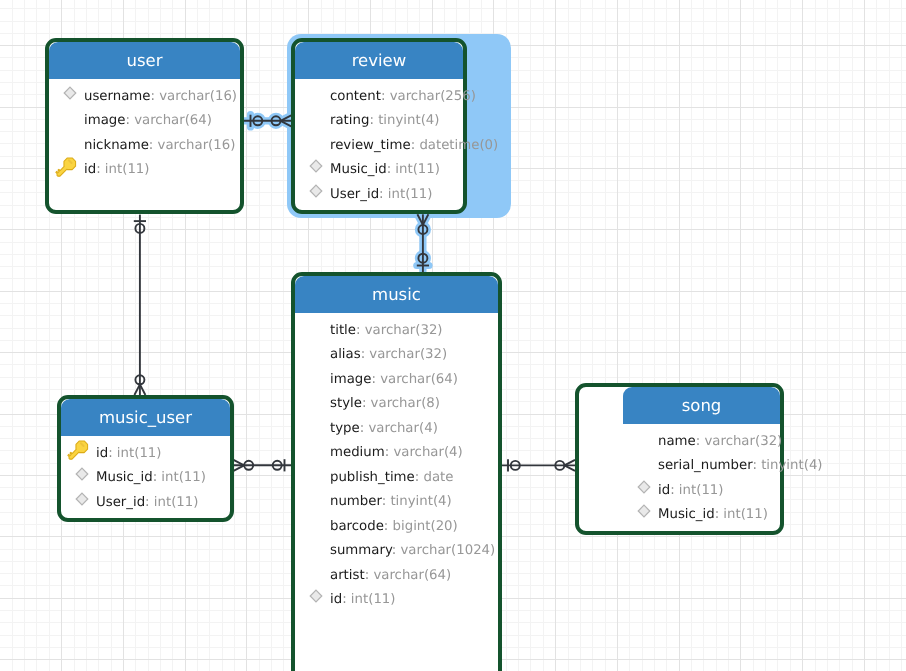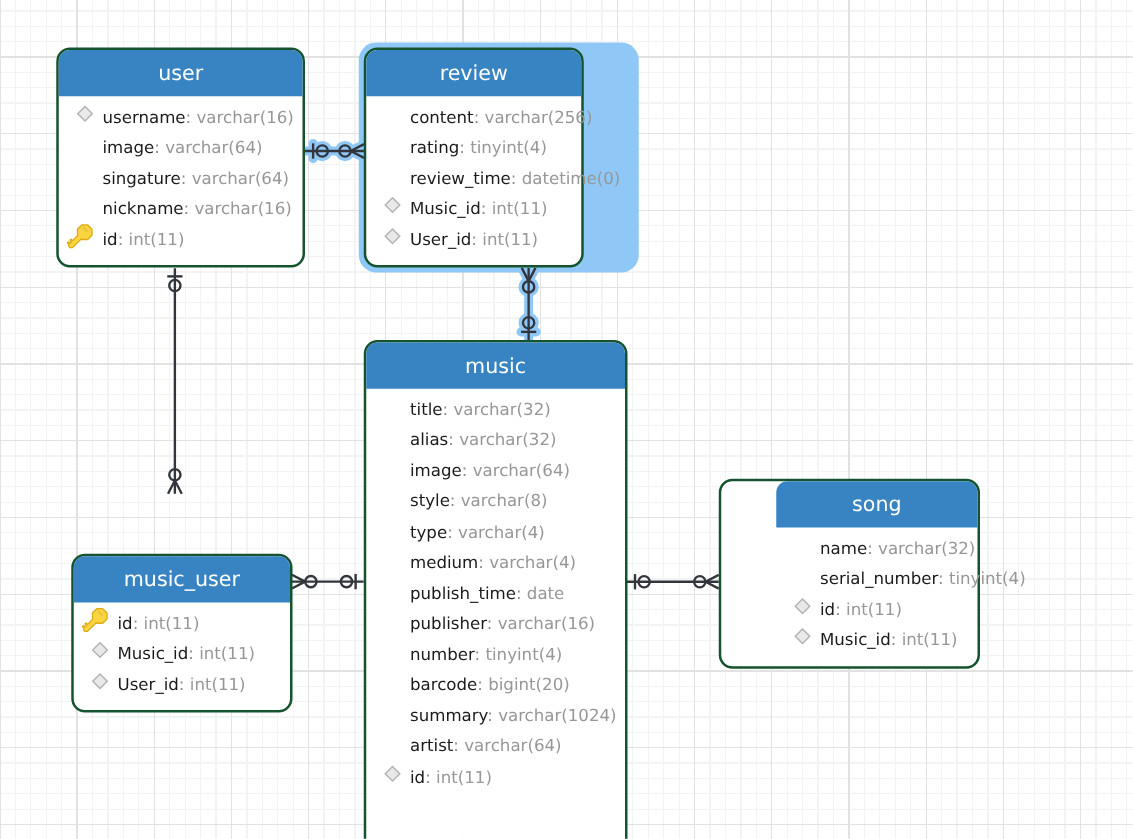--- a/index.html
+++ b/index.html
@@ -7,21 +7,21 @@
   body{width:906px;height:671px;overflow:hidden;background:#fff;
        font-family:"DejaVu Sans",sans-serif;
        -webkit-font-smoothing:antialiased;
        text-rendering:geometricPrecision;}
   #canvas{position:relative;width:906px;height:671px;overflow:hidden;}
   #grid{position:absolute;left:0;top:0;width:906px;height:671px;z-index:1;}
   #conn{position:absolute;left:0;top:0;width:906px;height:671px;z-index:3;}
   .glow{position:absolute;box-sizing:border-box;border-radius:14px;
     background:#8fc8f7;z-index:2;}
   .table{position:absolute;box-sizing:border-box;z-index:4;
-    border:2px solid #14532d;border-radius:11px;background:#fff;}
+    border:4px solid #14532d;border-radius:11px;background:#fff;}
   .thead{height:37px;background:#3884c3;color:#fff;
     border-radius:9px 9px 0 0;
     display:flex;align-items:center;justify-content:center;
     font-size:16.5px;}
   .rows{position:relative;}
   .row{position:relative;height:24.5px;display:flex;align-items:flex-end;
        font-size:13.3px;white-space:nowrap;}
   .ico{position:absolute;top:50%;transform:translateY(-50%);line-height:0;}
   .ico.key{left:2px;margin-top:1px;}
   .ico.dia{left:14px;margin-top:1.5px;}
@@ -247,23 +247,20 @@
         <div class="row">
           <span class="ico dia"><svg viewBox="0 0 14 14" width="14" height="14">
               <path d="M7 1.2 L12.8 7 L7 12.8 L1.2 7 Z" fill="#e9e9e9" stroke="#b3b3b3" stroke-width="1.2" stroke-linejoin="miter"></path>
             </svg></span>
           <span class="txt"><span class="fname">username</span><span class="colon">: </span><span class="ftype">varchar(16)</span></span>
         </div>
         <div class="row">
           <span class="txt"><span class="fname">image</span><span class="colon">: </span><span class="ftype">varchar(64)</span></span>
         </div>
         <div class="row">
-          <span class="txt"><span class="fname">singature</span><span class="colon">: </span><span class="ftype">varchar(64)</span></span>
-        </div>
-        <div class="row">
           <span class="txt"><span class="fname">nickname</span><span class="colon">: </span><span class="ftype">varchar(16)</span></span>
         </div>
         <div class="row">
           <span class="ico key"><svg viewBox="0 0 24 24" width="26.5" height="26.5" overflow="visible">
               <g transform="rotate(-45 17 10)">
                 <path d="M19.18 4.73 L22.27 7.82 L22.27 12.18 L19.18 15.27 L14.82 15.27 L11.73 12.18 L11.73 11.65 L2.85 11.65 L1.45 10.25 L1.45 9.2 L2.65 8.1 L2.65 6.55 L3.85 6.55 L3.85 8.1 L5.35 8.1 L5.35 6.55 L6.5 6.55 L6.5 8.1 L11.73 8.1 L11.73 7.82 L14.82 4.73 Z" fill="#fad441" stroke="#dcab16" stroke-width="0.95" stroke-linejoin="round"></path>
                 <path d="M18.7 7.1 L18.7 10.6" fill="none" stroke="#eec43a" stroke-width="1.8" stroke-linecap="round"></path>
               </g>
             </svg></span>
           <span class="txt"><span class="fname">id</span><span class="colon">: </span><span class="ftype">int(11)</span></span>
@@ -319,43 +316,40 @@
         <div class="row">
           <span class="txt"><span class="fname">type</span><span class="colon">: </span><span class="ftype">varchar(4)</span></span>
         </div>
         <div class="row">
           <span class="txt"><span class="fname">medium</span><span class="colon">: </span><span class="ftype">varchar(4)</span></span>
         </div>
         <div class="row">
           <span class="txt"><span class="fname">publish_time</span><span class="colon">: </span><span class="ftype">date</span></span>
         </div>
         <div class="row">
-          <span class="txt"><span class="fname">publisher</span><span class="colon">: </span><span class="ftype">varchar(16)</span></span>
-        </div>
-        <div class="row">
           <span class="txt"><span class="fname">number</span><span class="colon">: </span><span class="ftype">tinyint(4)</span></span>
         </div>
         <div class="row">
           <span class="txt"><span class="fname">barcode</span><span class="colon">: </span><span class="ftype">bigint(20)</span></span>
         </div>
         <div class="row">
           <span class="txt"><span class="fname">summary</span><span class="colon">: </span><span class="ftype">varchar(1024)</span></span>
         </div>
         <div class="row">
           <span class="txt"><span class="fname">artist</span><span class="colon">: </span><span class="ftype">varchar(64)</span></span>
         </div>
         <div class="row">
           <span class="ico dia"><svg viewBox="0 0 14 14" width="14" height="14">
               <path d="M7 1.2 L12.8 7 L7 12.8 L1.2 7 Z" fill="#e9e9e9" stroke="#b3b3b3" stroke-width="1.2" stroke-linejoin="miter"></path>
             </svg></span>
           <span class="txt"><span class="fname">id</span><span class="colon">: </span><span class="ftype">int(11)</span></span>
         </div>
       </div>
     </div>
-    <div class="table" style="left: 57px; top: 395px; width: 177px; height: 127px; margin-top: 48px;">
+    <div class="table" style="left: 57px; top: 395px; width: 177px; height: 127px;">
       <div class="thead">
         <span>music_user</span>
       </div>
       <div class="rows">
         <div class="row">
           <span class="ico key"><svg viewBox="0 0 24 24" width="26.5" height="26.5" overflow="visible">
               <g transform="rotate(-45 17 10)">
                 <path d="M19.18 4.73 L22.27 7.82 L22.27 12.18 L19.18 15.27 L14.82 15.27 L11.73 12.18 L11.73 11.65 L2.85 11.65 L1.45 10.25 L1.45 9.2 L2.65 8.1 L2.65 6.55 L3.85 6.55 L3.85 8.1 L5.35 8.1 L5.35 6.55 L6.5 6.55 L6.5 8.1 L11.73 8.1 L11.73 7.82 L14.82 4.73 Z" fill="#fad441" stroke="#dcab16" stroke-width="0.95" stroke-linejoin="round"></path>
                 <path d="M18.7 7.1 L18.7 10.6" fill="none" stroke="#eec43a" stroke-width="1.8" stroke-linecap="round"></path>
               </g>

